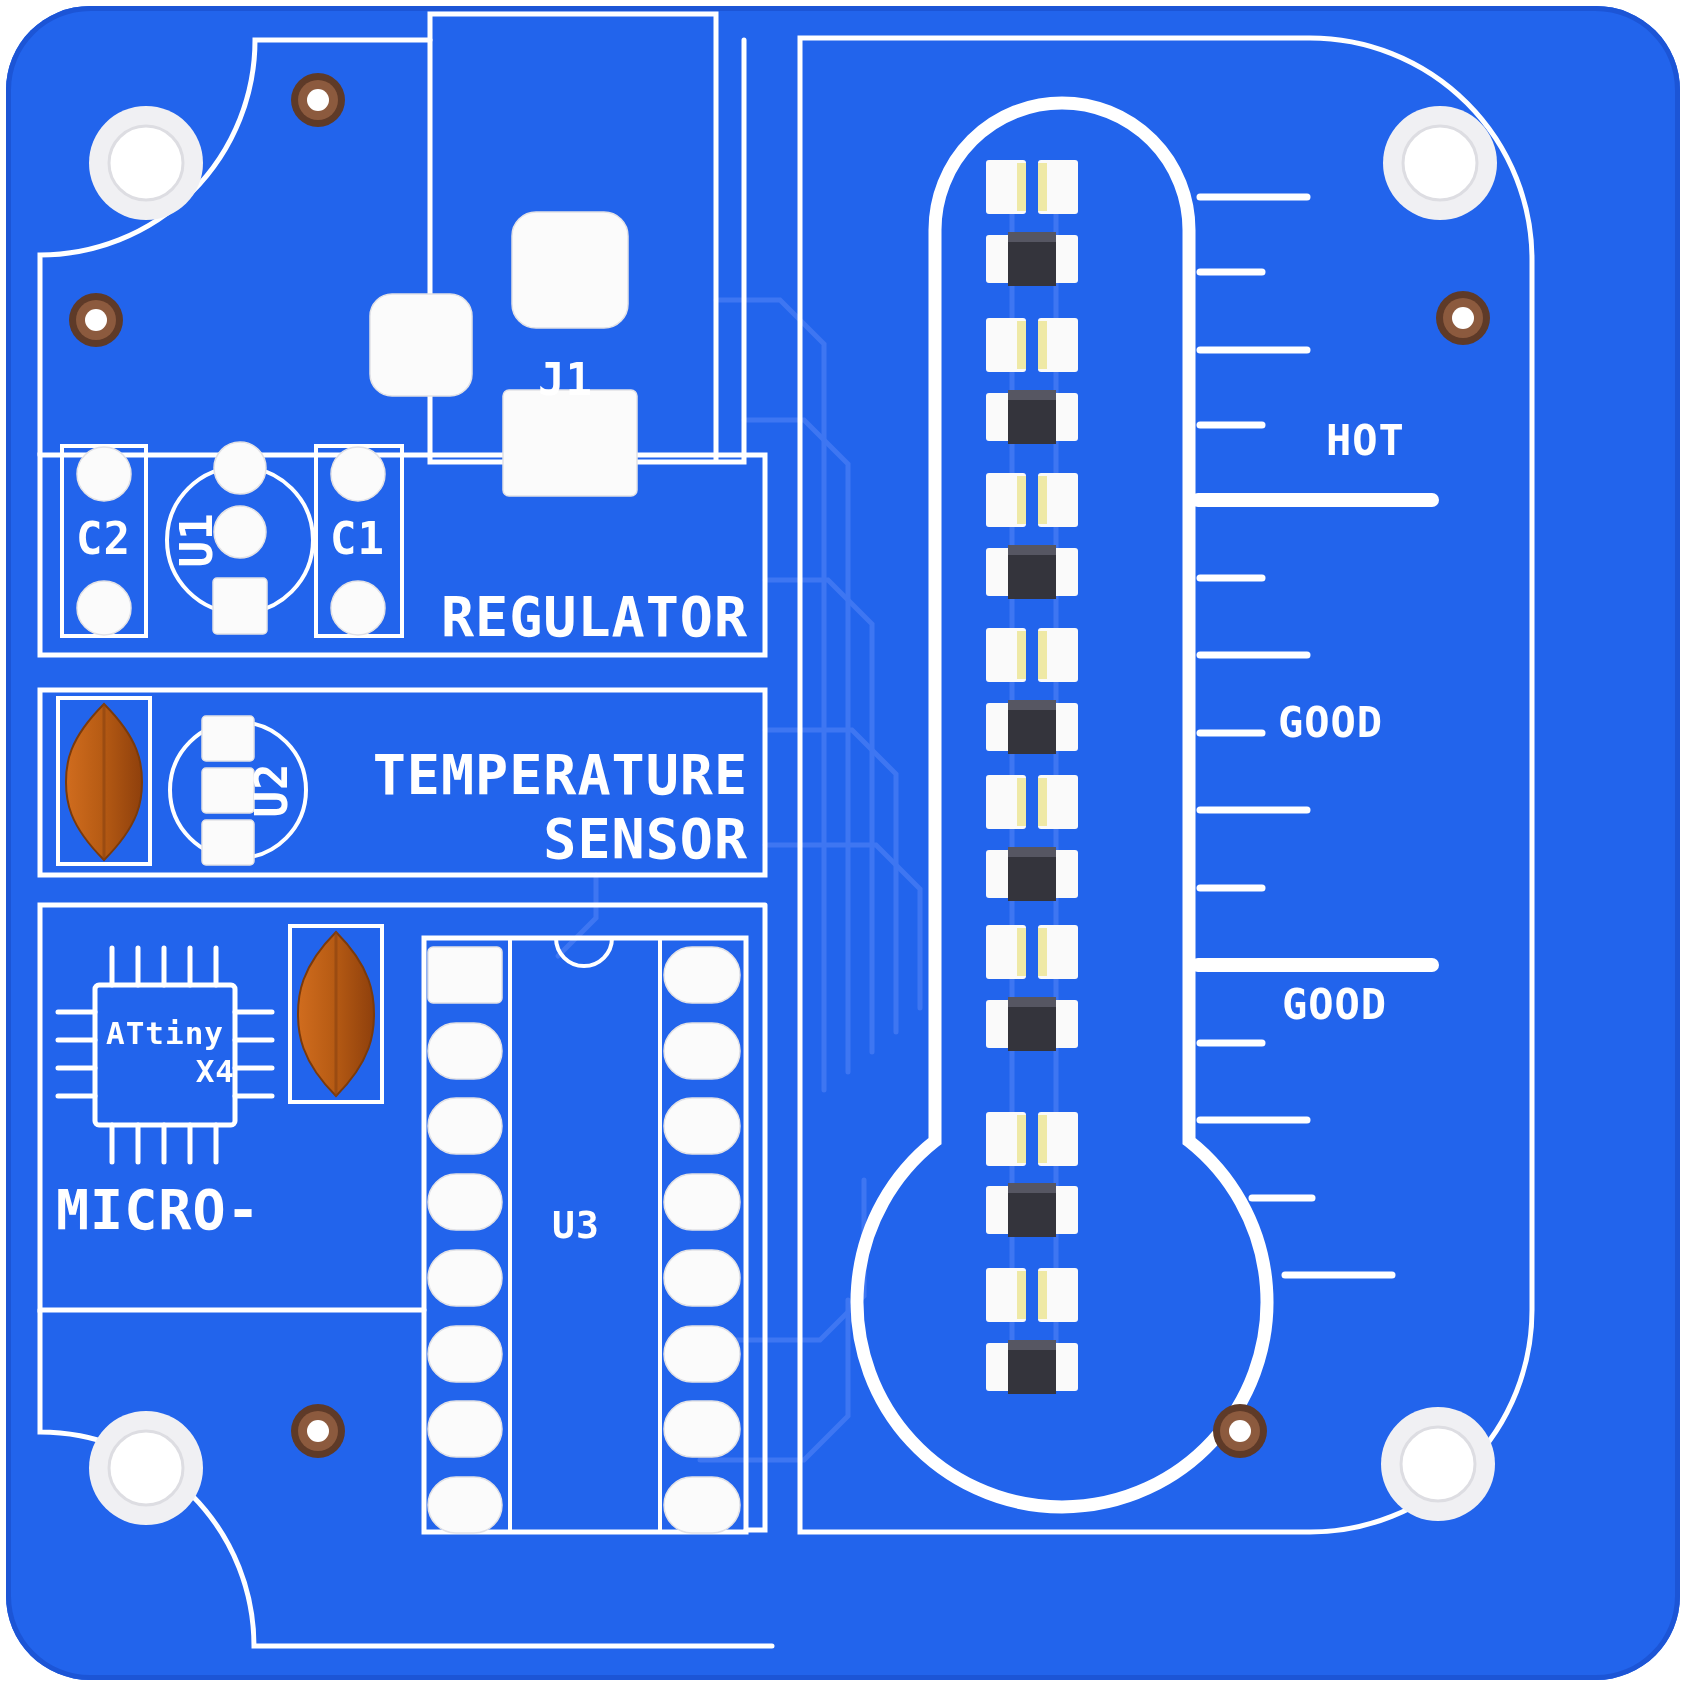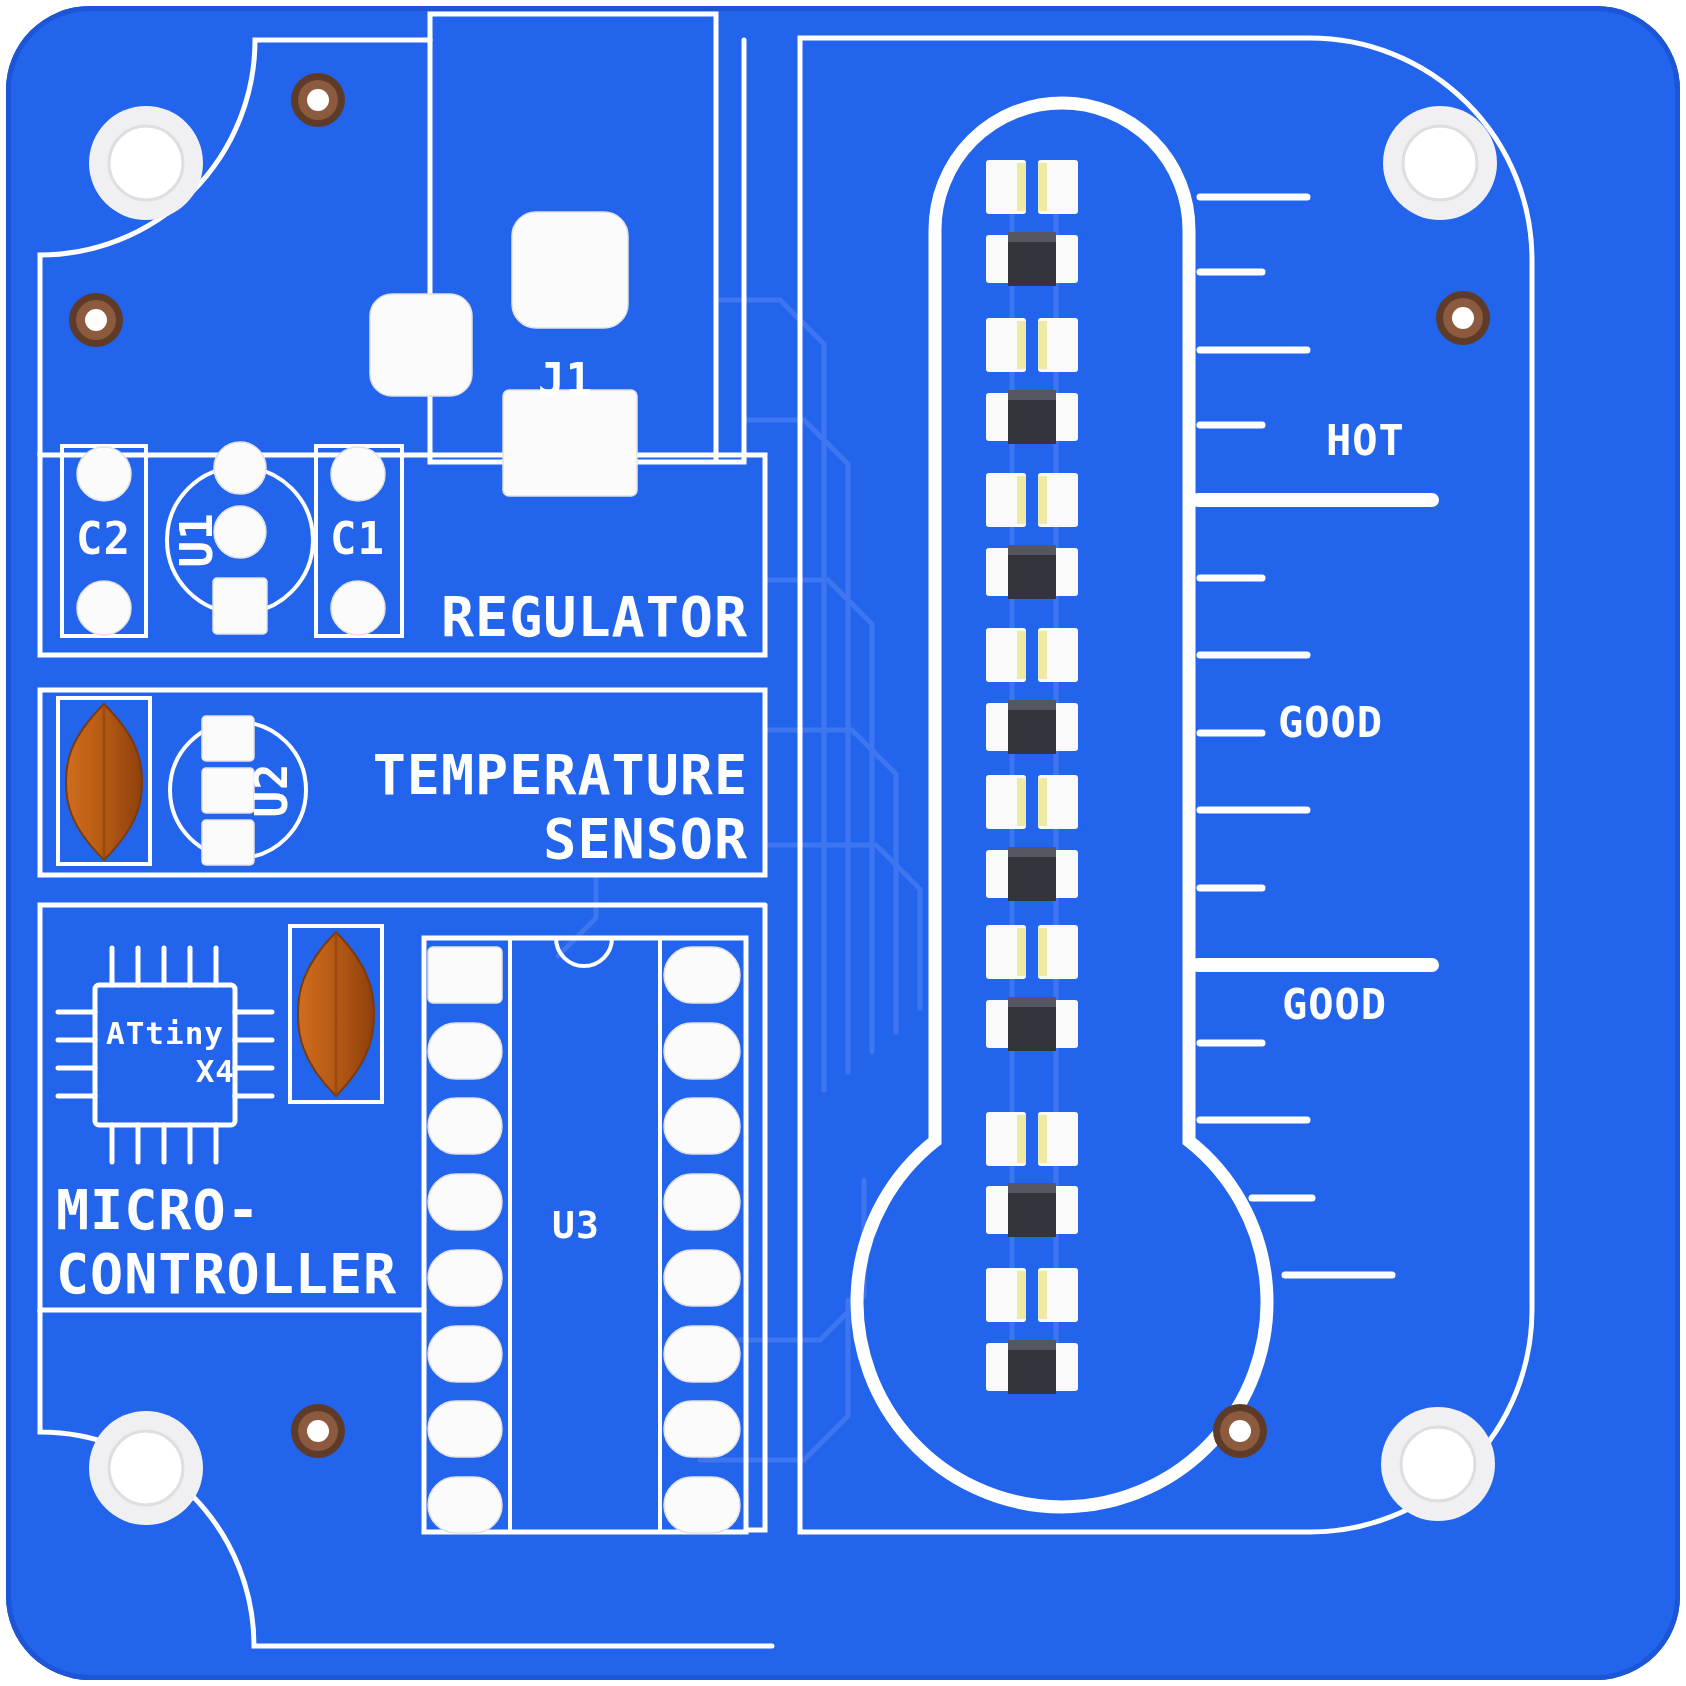--- a/index.html
+++ b/index.html
@@ -193,21 +193,20 @@
   <div class="lbl ref vrot" style="left:162px;top:505px;">U1</div>
   <div class="lbl ref" style="left:330px;top:517px;">C1</div>
   <div class="lbl ref" style="left:538px;top:326px;margin-top:32px;">J1</div>
   <div class="lbl ref vrot" style="left:237px;top:755px;">U2</div>
   <div class="lbl ref" style="left:552px;top:1206px;font-size:38px;">U3</div>
 
   <div class="lbl title ralign" style="top:590px;">REGULATOR</div>
   <div class="lbl title ralign" style="top:748px;">TEMPERATURE</div>
   <div class="lbl title ralign" style="top:812px;">SENSOR</div>
   <div class="lbl title" style="left:56px;top:1183px;">MICRO-</div>
-  <div class="lbl title" style="left:56px;top:1247px;">CONTROLLER</div>
 
   <div class="lbl chiptxt" style="top:1018px;text-align:center;">ATtiny</div>
   <div class="lbl chiptxt" style="top:1056px;text-align:right;">X4</div>
 
   <div class="lbl scale" style="left:1326px;top:420px;">HOT</div>
   <div class="lbl scale" style="left:1278px;top:702px;">GOOD</div>
   <div class="lbl scale" style="left:1282px;top:984px;">GOOD</div>
 </div>
 
 </body></html>

